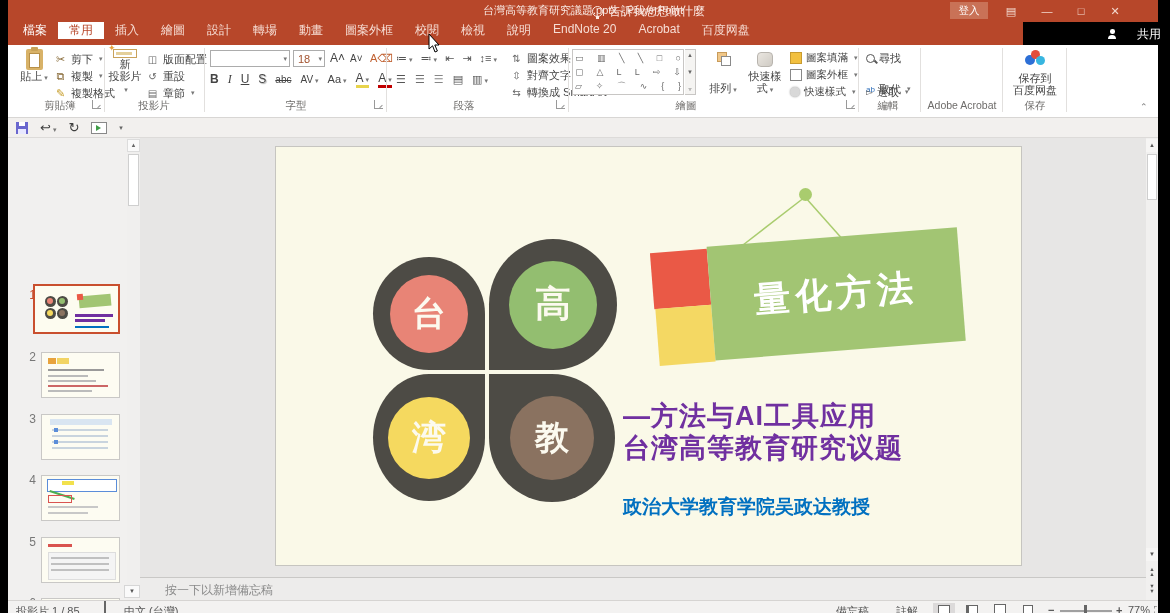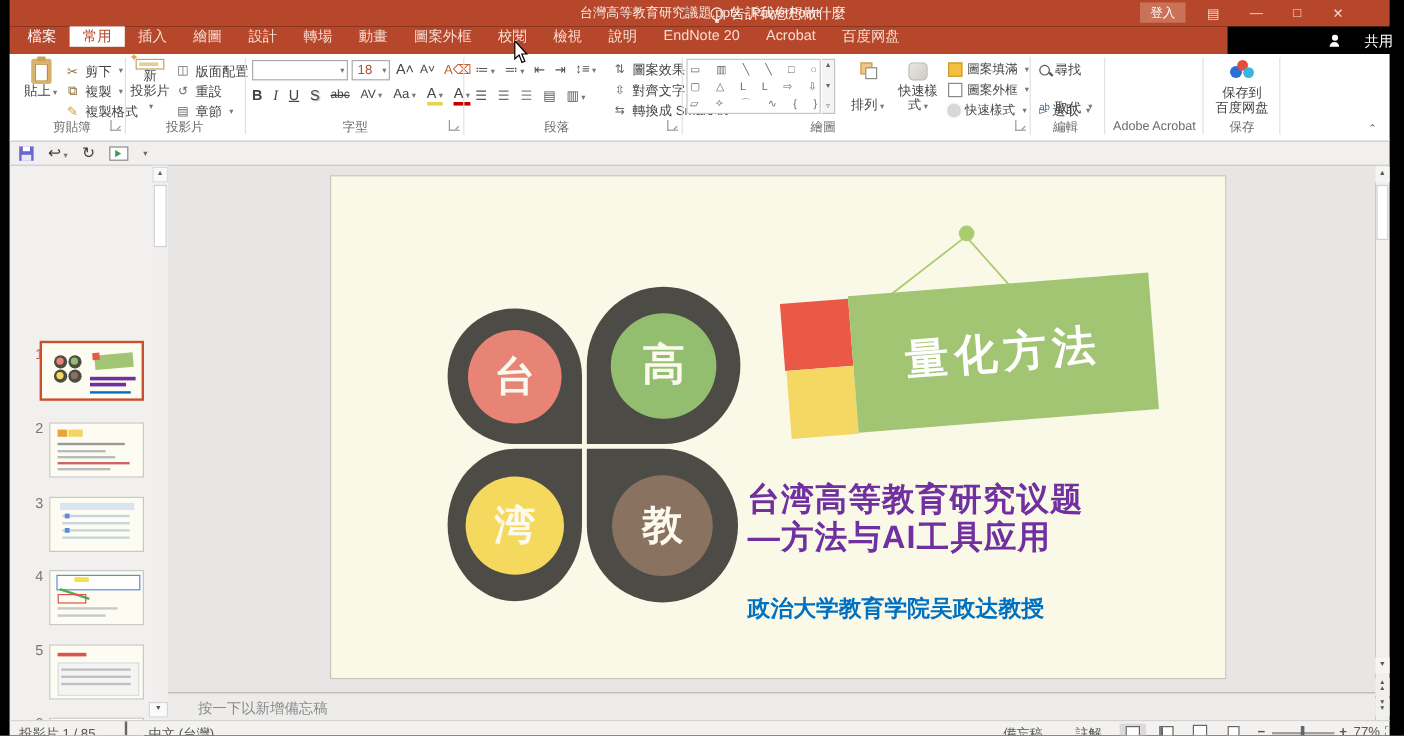--- a/index.html
+++ b/index.html
@@ -451,22 +451,22 @@
   <div class="abs" style="left:523px;top:41px;width:13px;height:13px;border-radius:50%;background:#A9CC6E;"></div>
   <div class="signwrap">
     <div class="sign-red"></div>
     <div class="sign-yellow"></div>
     <div class="sign-green">
       <span class="sign-text">量化方法</span>
     </div>
   </div>
 
   <div class="slide-title">
+    <div>—方法与AI工具应用</div>
     <div>台湾高等教育研究议题</div>
-    <div>—方法与AI工具应用</div>
   </div>
   <div class="slide-author">政治大学教育学院吴政达教授</div>
 </div>
 
 <div class="abs" id="vscroll"></div>
 <div class="abs vbtn" style="top:139px;">▲</div>
 <div class="abs vthumb"></div>
 <div class="abs vbtn" style="top:548px;">▼</div>
 <div class="abs vbtn dblarr" style="top:565px;background:#F1F0EF;">▲<br>▲</div>
 <div class="abs vbtn dblarr" style="top:582px;background:#F1F0EF;">▼<br>▼</div>

